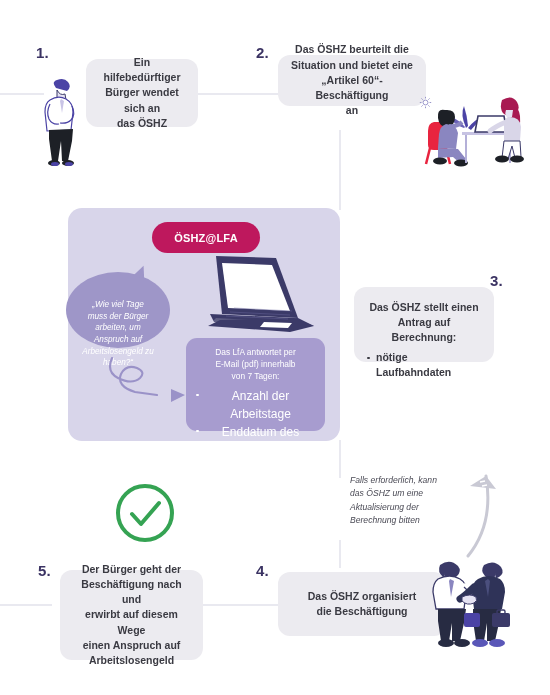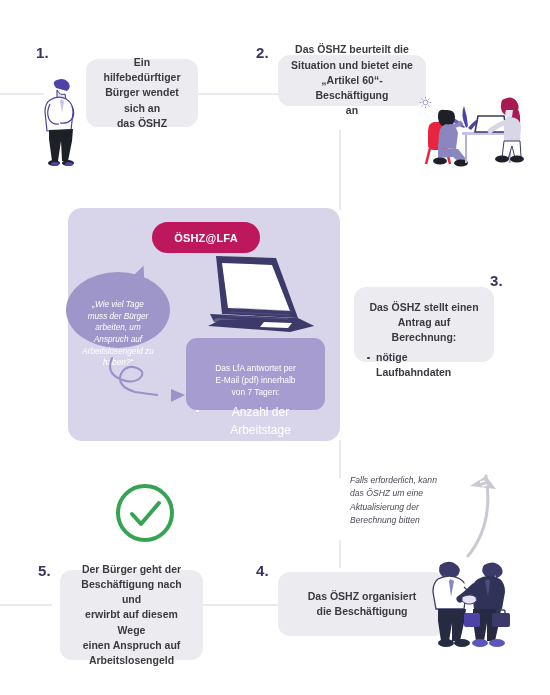--- a/index.html
+++ b/index.html
@@ -88,25 +88,25 @@
     width:0;height:0;
     border-left:7px solid transparent;
     border-right:4px solid transparent;
     border-bottom:12px solid #9e96c8;
     transform:rotate(16deg);
   }
 
   
   #answerbox{
     position:absolute;left:186px;top:338px;
-    width:139px;height:72px;
+    width:139px;height:93px;
     background:#a79ccf;border-radius:11px;
     color:#fff;font-size:8.4px;line-height:1.45;
     text-align:center;
-    padding:24px 9px;box-sizing:border-box;
+    padding:8px 9px;box-sizing:border-box;
   }
   #answerbox .hd{white-space:pre-line;}
   #answerbox .bullets li:before{background:#fff;}
   #answerbox .bullets{font-size:12px;text-align:center;}
 
   
   #curl{position:absolute;left:108px;top:352px;width:86px;height:70px;}
 
   
   #laptop{position:absolute;left:186px;top:248px;width:136px;height:96px;}

